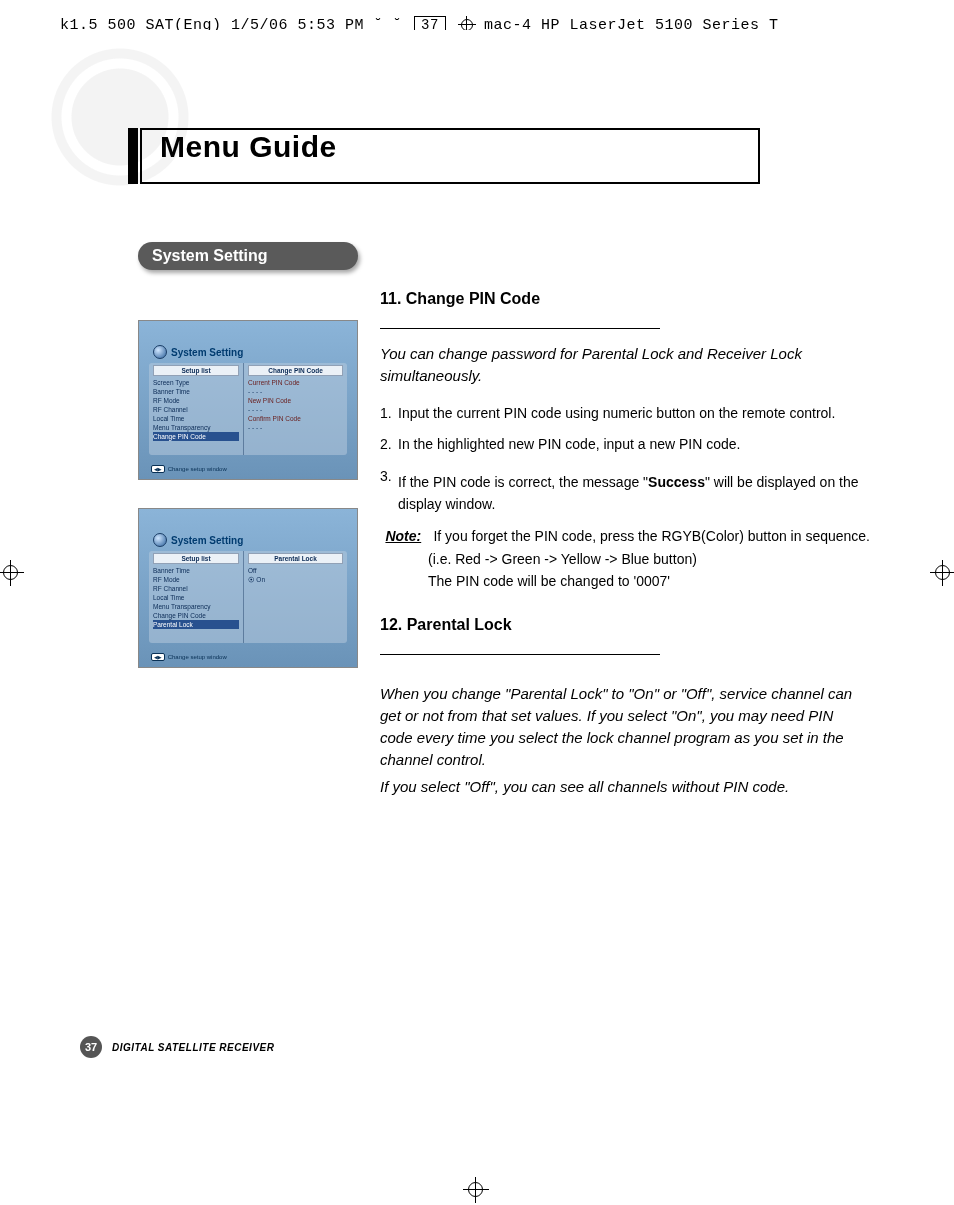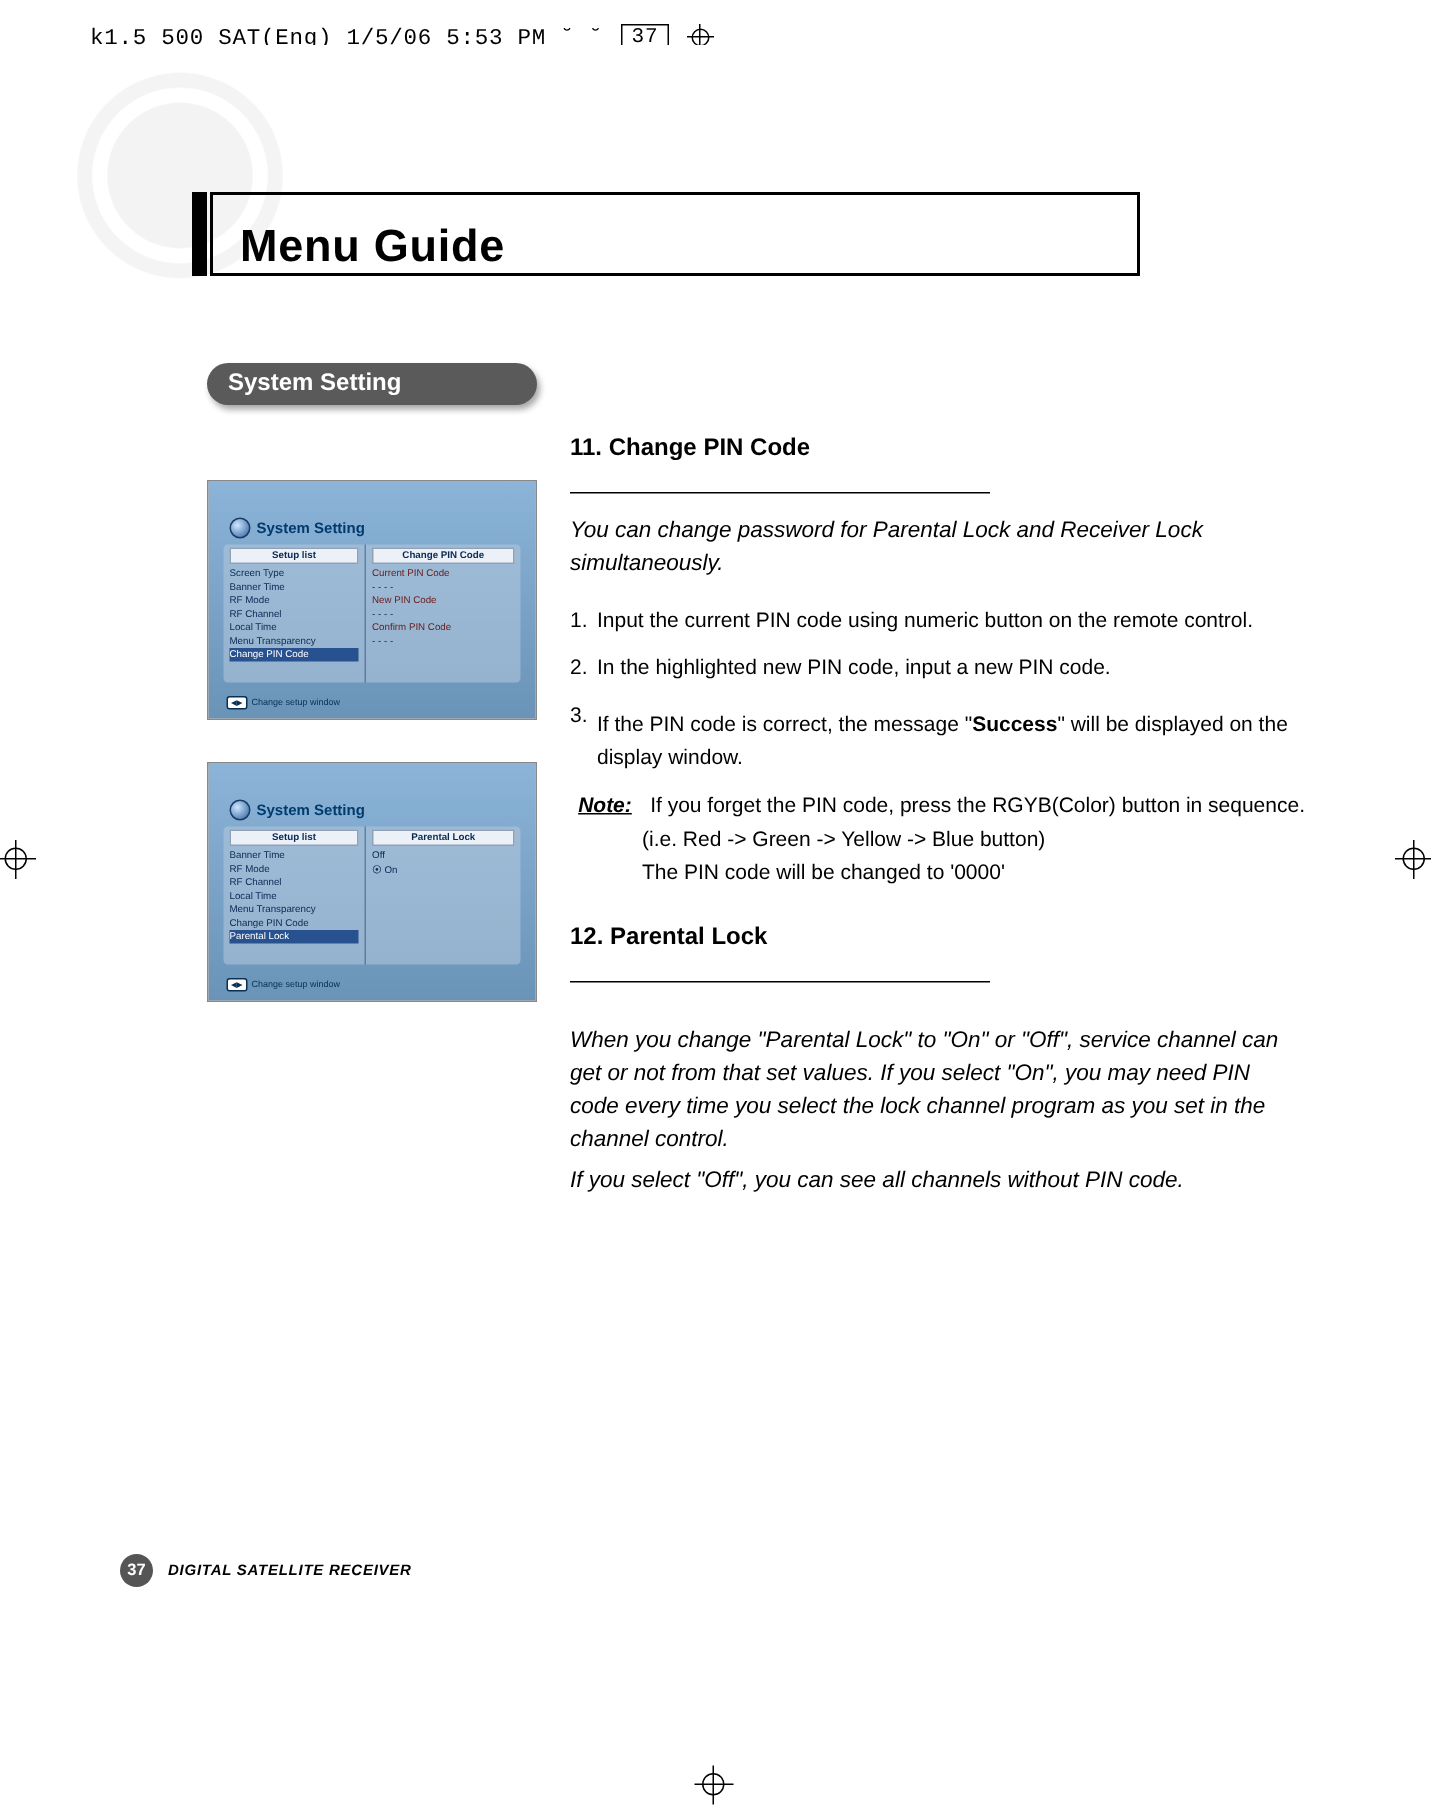--- a/index.html
+++ b/index.html
@@ -71,21 +71,21 @@
   }
 
   .title-bar {
     position: absolute;
     left: 100px;
     top: 98px;
     width: 620px;
     height: 56px;
     border: 2px solid #000;
     display: flex;
-    align-items: flex-end;
+    align-items: flex-start;
     padding-left: 18px;
   }
   .title-bar::before {
     content: "";
     position: absolute;
     left: -14px;
     top: -2px;
     bottom: -2px;
     width: 10px;
     background: #000;
@@ -265,20 +265,21 @@
 </style>
 </head>
 <body>
 
 <div class="print-header">
   <span>k1.5 500 SAT(Eng)  1/5/06 5:53 PM  ˘    ˘</span>
   <span class="pagebox">37</span>
   <span class="reg-mark">
       <span class="circ"></span>
     </span>
+  <span>mac-4 HP LaserJet 5100 Series  T</span>
 </div>
 
 <div class="reg-left">
     <div class="reg-mark2">
       <span class="c"></span>
     </div>
   </div>
 <div class="reg-right">
     <div class="reg-mark2">
       <span class="c"></span>
@@ -387,21 +388,21 @@
           </div>
         </span>
       </div>
     </div>
 
     <div class="note-block">
       <span class="note-label">Note:</span>
       <span class="note-body">If you forget the PIN code, press the RGYB(Color) button in sequence.</span>
     </div>
     <div class="note-sub">(i.e. Red -&gt; Green -&gt; Yellow -&gt; Blue button)</div>
-    <div class="note-sub">The PIN code will be changed to '0000'</div>
+    <div class="note-sub">The PIN code will be changed to '0007'</div>
 
     <div class="sec12">
       <div class="r-sec-title">12. Parental Lock</div>
       <p class="intro2">When you change "Parental Lock" to "On" or "Off", service channel can get or not from that set values. If you select "On", you may need PIN code every time you select the lock channel program as you set in the channel control.</p>
       <p class="intro2" style="margin-top:-10px">If you select "Off", you can see all channels without PIN code.</p>
     </div>
 
   </div>
 
   <div class="footer-bar">

